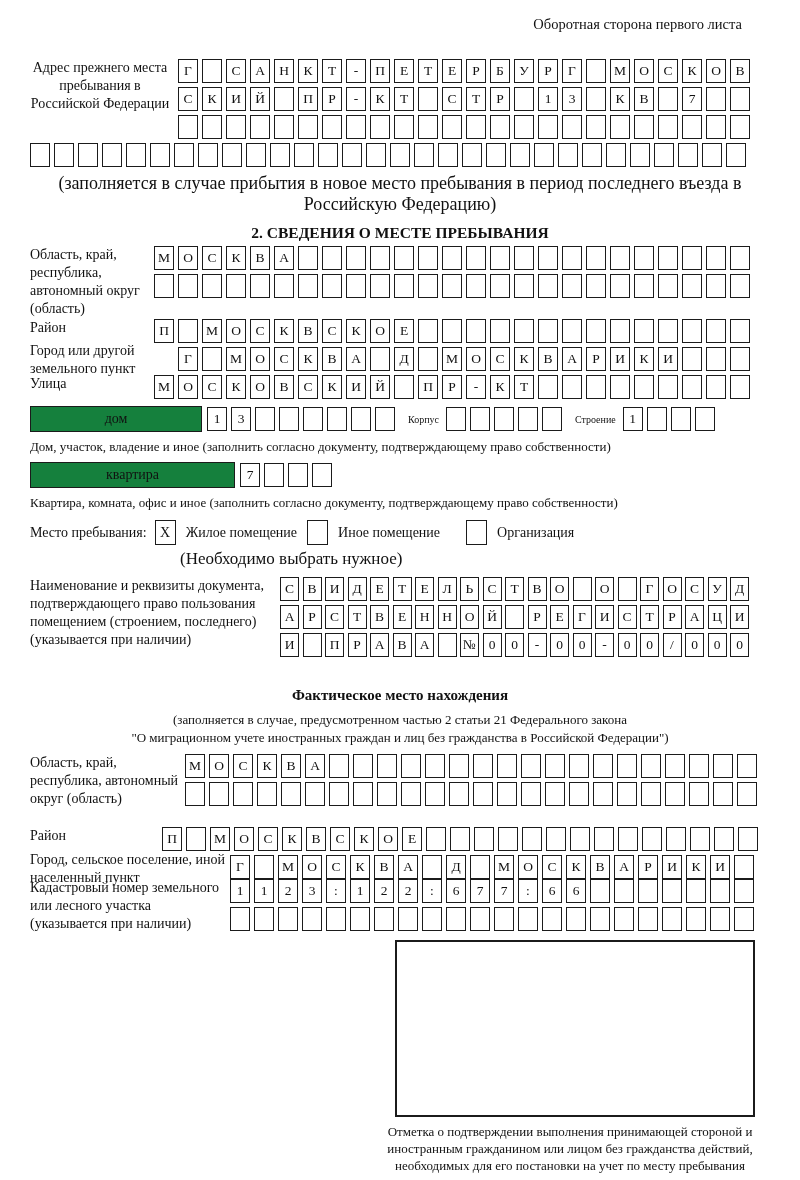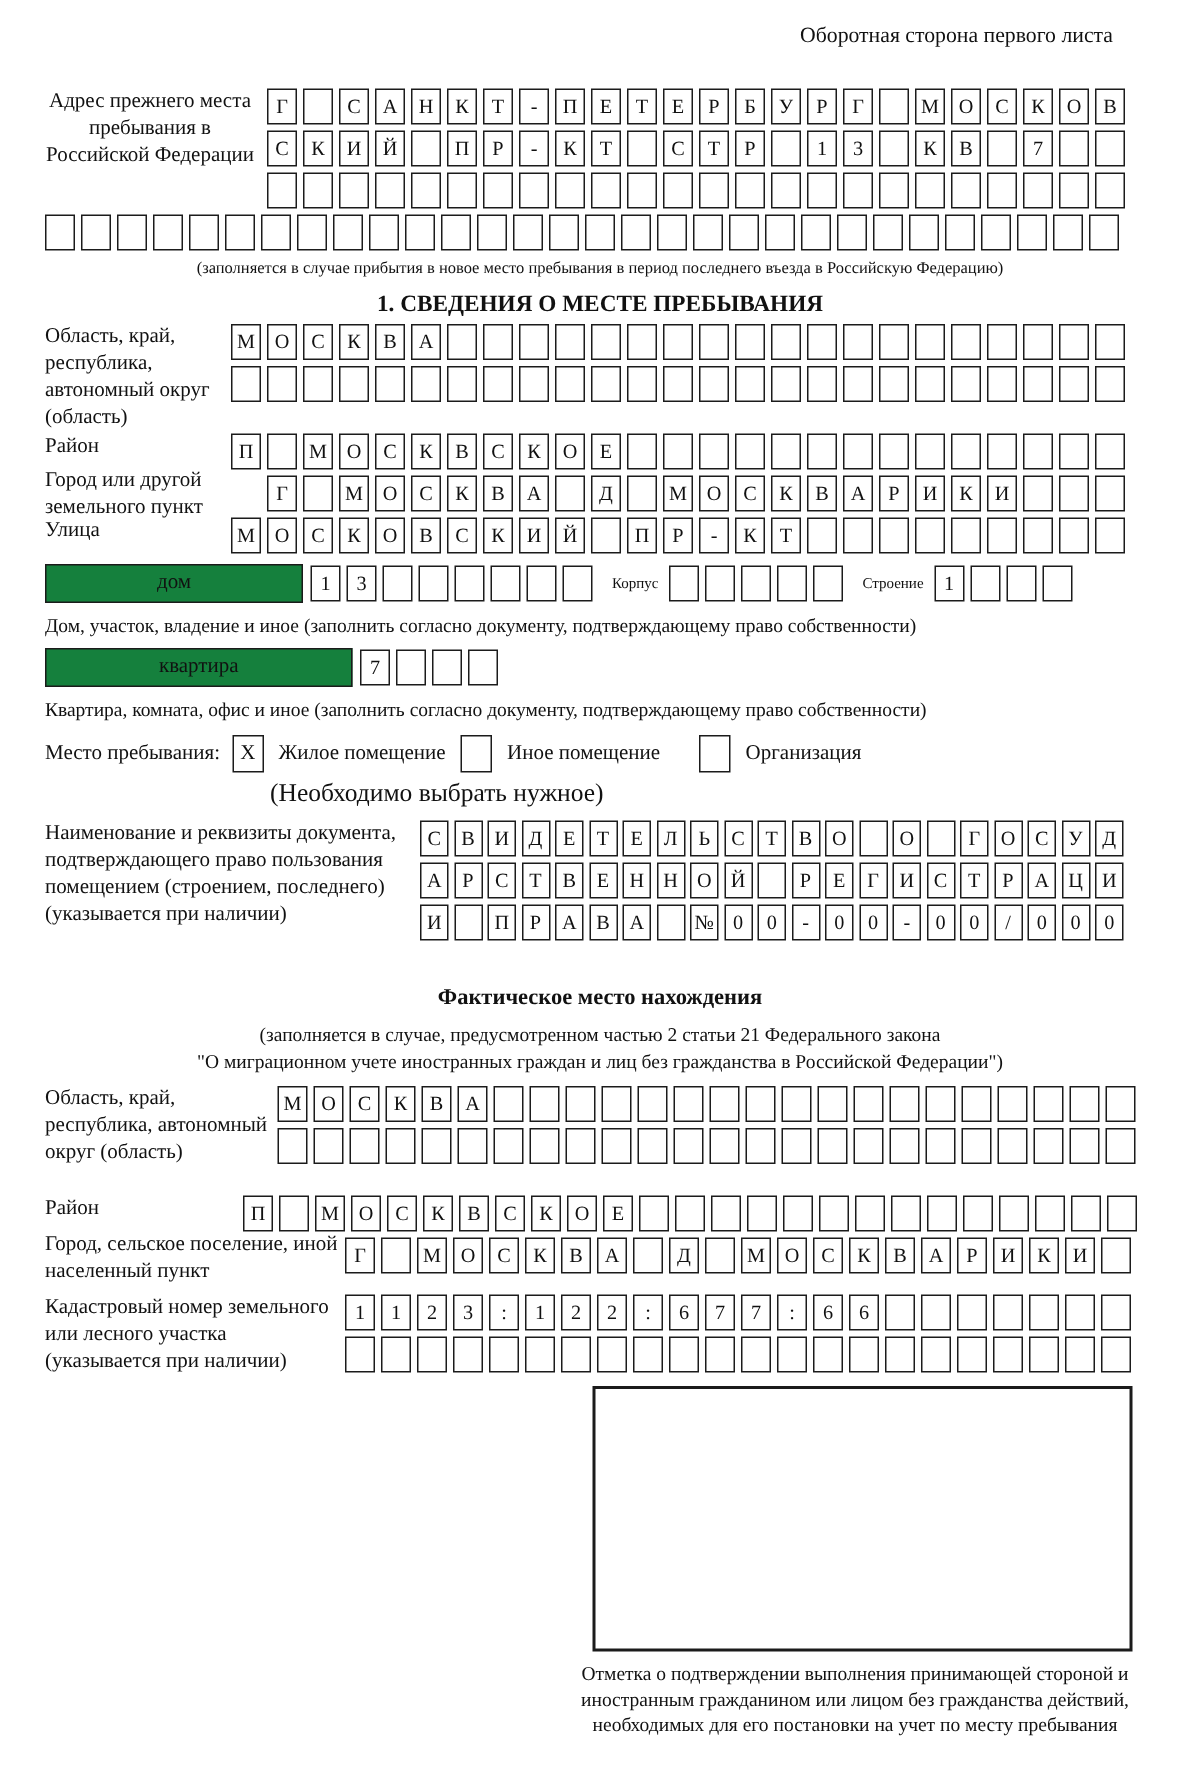--- a/index.html
+++ b/index.html
@@ -25,24 +25,24 @@
   }
   .narrow .cell{width:19px;margin-right:3.5px;}
   .ml148{margin-left:148px;}
   .ml124{margin-left:124px;}
   .ml155{margin-left:155px;}
   .ml132{margin-left:132px;}
   .ml200{margin-left:200px;}
   .ml250{margin-left:250px;}
   .indent24{margin-left:24px;}
   .fullrow{margin-top:4px;}
-  .cnote{font-size:11px;text-align:center;margin-top:6px;}
+  .cnote{font-size:18px;text-align:center;margin-top:6px;}
   .h2{font-size:15.5px;font-weight:bold;text-align:center;margin-top:9px;}
   .mt4{margin-top:4px;}  .mt8{margin-top:8px;}
-  .mt14{margin-top:14px;} .mt21{margin-top:21px;} .mt26{margin-top:26px;}
+  .mt14{} .mt21{margin-top:21px;} .mt26{margin-top:26px;}
   .houseline{display:flex;align-items:center;margin-top:7px;}
   .labelbox{
     box-sizing:border-box;border:1.6px solid #1b1b1b;height:26px;
     display:flex;align-items:center;justify-content:center;
     font-size:14px;margin-right:5px;background:#15803d;
   }
   .w172{width:172px;} .w205{width:205px;}
   .inlbl{font-size:10px;margin:0 7px 0 9px;white-space:nowrap;}
   .caption{font-size:13px;margin-top:7px;}
   .stayline{display:flex;align-items:center;margin-top:9px;font-size:14px;}
@@ -181,21 +181,21 @@
     <span class="cell"></span>
     <span class="cell"></span>
     <span class="cell"></span>
     <span class="cell"></span>
     <span class="cell"></span>
     <span class="cell"></span>
     <span class="cell"></span>
   </div>
 <div class="cnote">(заполняется в случае прибытия в новое место пребывания в период последнего въезда в Российскую Федерацию)</div>
 
-<div class="h2">1. СВЕДЕНИЯ О МЕСТЕ ПРЕБЫВАНИЯ</div>
+<div class="h2">2. СВЕДЕНИЯ О МЕСТЕ ПРЕБЫВАНИЯ</div>
 
 <div class="field mt4">
   <div class="flabel" style="width:116px;">Область, край, республика, автономный округ (область)</div>
   <div class="rows ml124">
     <div class="cellrow">
         <span class="cell">М</span>
         <span class="cell">О</span>
         <span class="cell">С</span>
         <span class="cell">К</span>
         <span class="cell">В</span>

